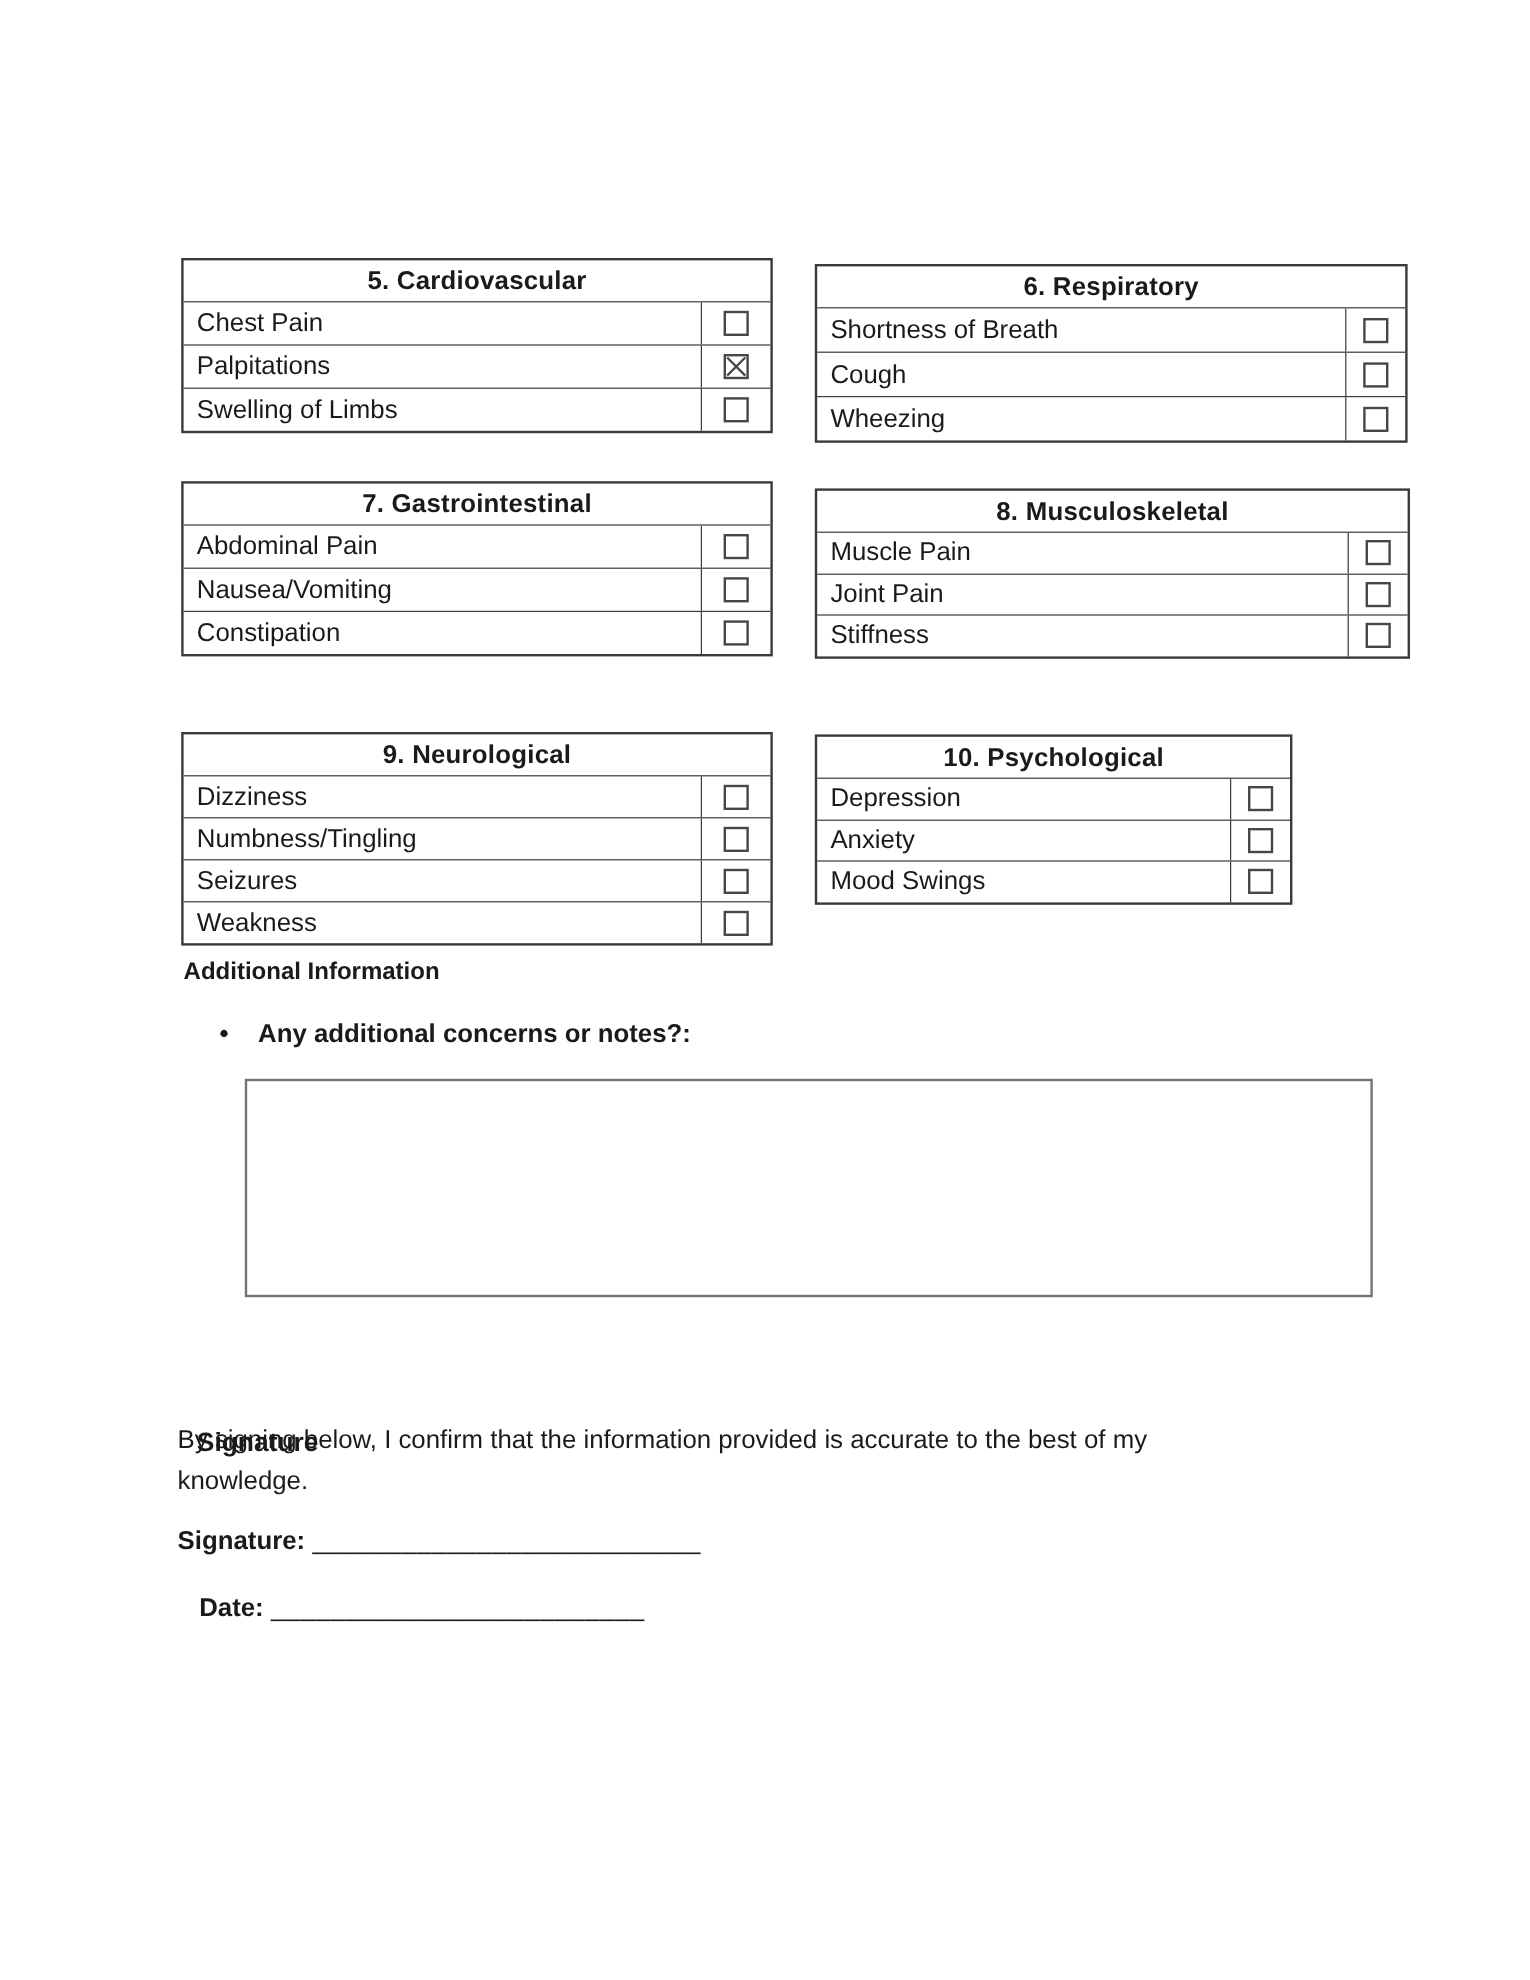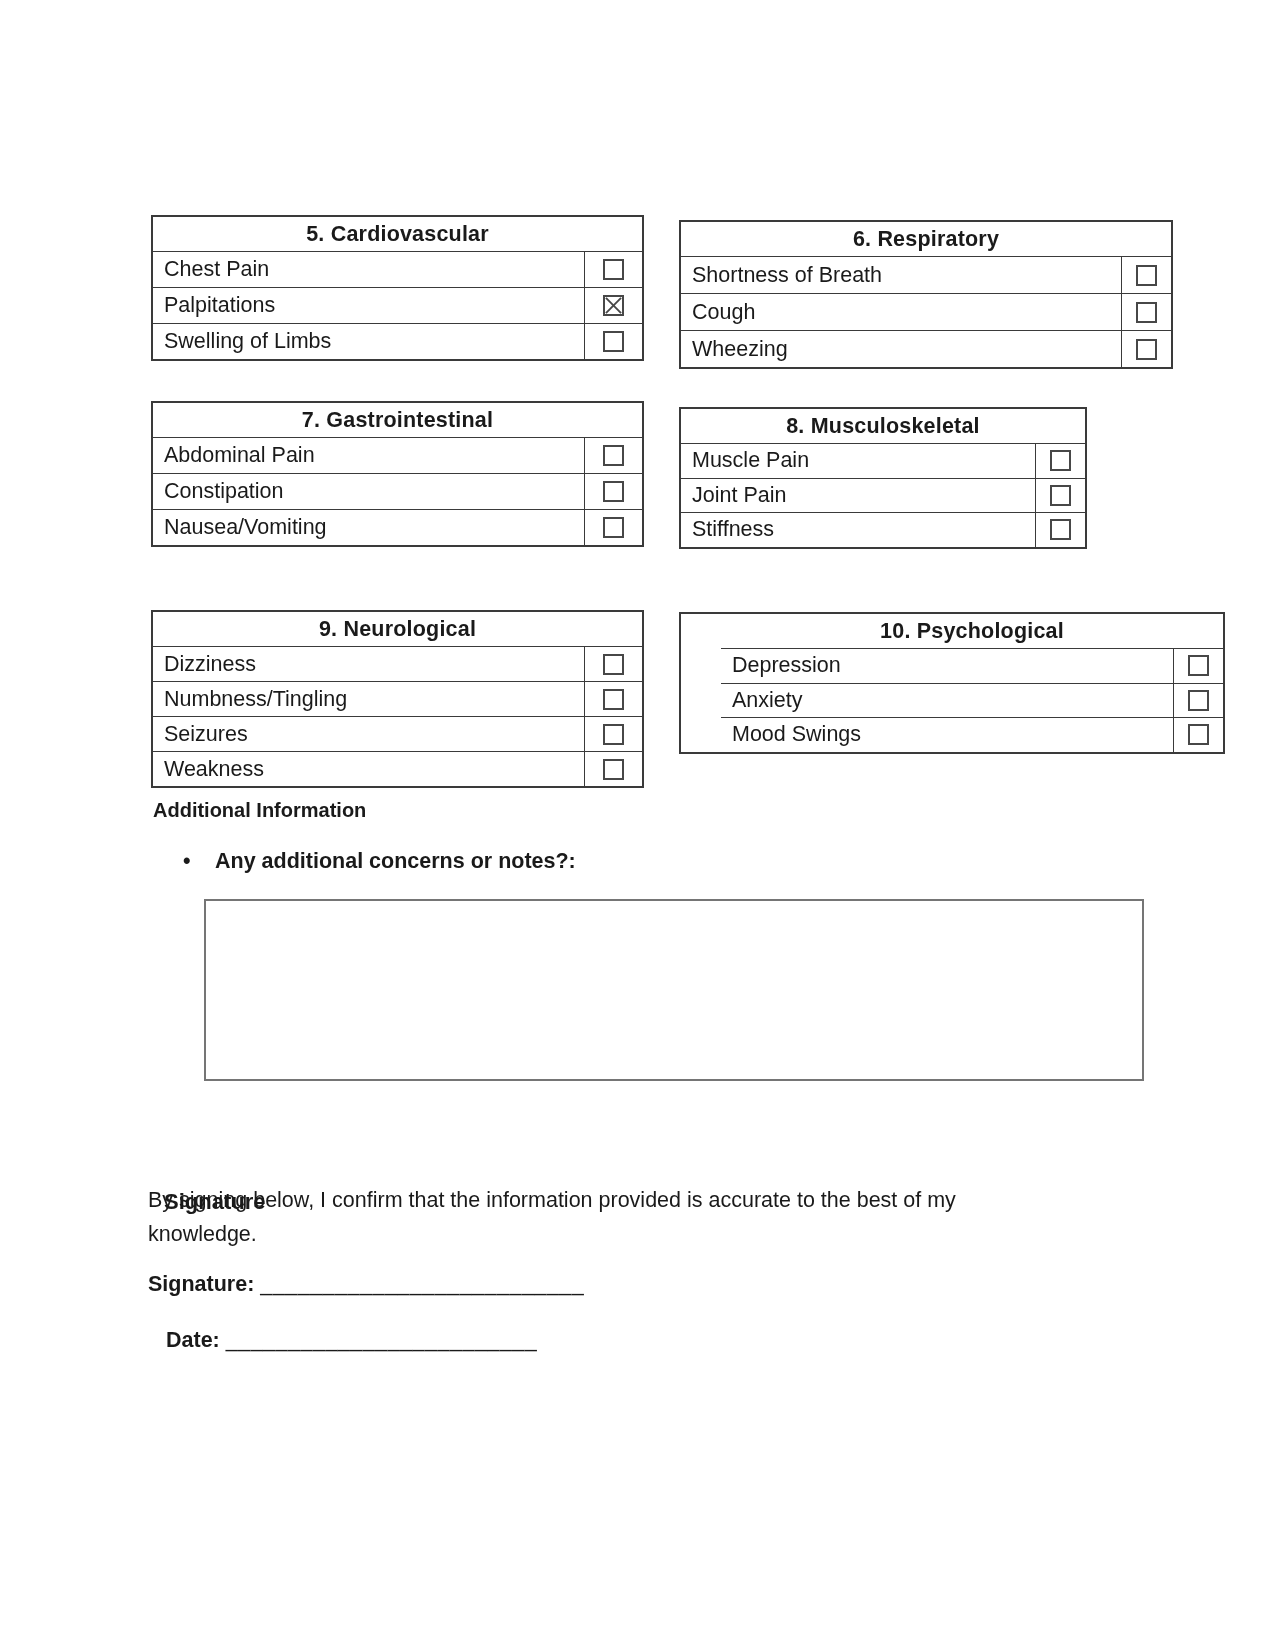--- a/index.html
+++ b/index.html
@@ -4,23 +4,23 @@
 <style>
   html, body { margin:0; padding:0; background:#ffffff; }
   body { font-family:"Liberation Sans", sans-serif; color:#1a1a1a; }
   .page { position:relative; width:1275px; height:1650px; background:#ffffff; overflow:hidden; }
 
   
   .symptom-table { position:absolute; box-sizing:border-box; border:2px solid #3a3a3a; background:#fff; }
   .t5  { left:151px; top:215px; width:493px; --checkw:57px; --rowh:35px; }
   .t6  { left:679px; top:220px; width:494px; --checkw:49px; --rowh:36px; }
   .t7  { left:151px; top:401px; width:493px; --checkw:57px; --rowh:35px; }
-  .t8  { left:679px; top:407px; width:408px; --checkw:49px; --rowh:33.5px; }
+  .t8  { left:679px; top:407px; width:496px; --checkw:49px; --rowh:33.5px; }
   .t9  { left:151px; top:610px; width:493px; --checkw:57px; --rowh:34px; }
-  .t10 { left:679px; top:612px; width:546px;padding-left:40px; --checkw:49px; --rowh:33.5px; }
+  .t10 { left:679px; top:612px; width:398px; --checkw:49px; --rowh:33.5px; }
 
   .t-header { height:34px; display:flex; align-items:center; justify-content:center;
               font-weight:bold; font-size:21.5px; letter-spacing:0.2px; }
   .t-row { display:flex; height:var(--rowh); border-top:1.5px solid #3a3a3a; }
   .t-label { flex:1; display:flex; align-items:center; padding-left:11px;
              font-size:21.5px; white-space:nowrap; overflow:hidden; }
   .t-check { width:var(--checkw); border-left:1.5px solid #3a3a3a;
              display:flex; align-items:center; justify-content:center; }
   .cb { box-sizing:border-box; width:21px; height:21px; border:2px solid #474747;
         background:#fff; display:flex; align-items:center; justify-content:center; }
@@ -100,27 +100,27 @@
     </section>
   <section class="symptom-table t7">
       <div class="t-header">7. Gastrointestinal</div>
       <div class="t-row">
         <div class="t-label">Abdominal Pain</div>
         <div class="t-check">
           <span class="cb"></span>
         </div>
       </div>
       <div class="t-row">
+        <div class="t-label">Nausea/Vomiting</div>
+        <div class="t-check">
+          <span class="cb"></span>
+        </div>
+      </div>
+      <div class="t-row">
         <div class="t-label">Constipation</div>
-        <div class="t-check">
-          <span class="cb"></span>
-        </div>
-      </div>
-      <div class="t-row">
-        <div class="t-label">Nausea/Vomiting</div>
         <div class="t-check">
           <span class="cb"></span>
         </div>
       </div>
     </section>
   <section class="symptom-table t8">
       <div class="t-header">8. Musculoskeletal</div>
       <div class="t-row">
         <div class="t-label">Muscle Pain</div>
         <div class="t-check">

